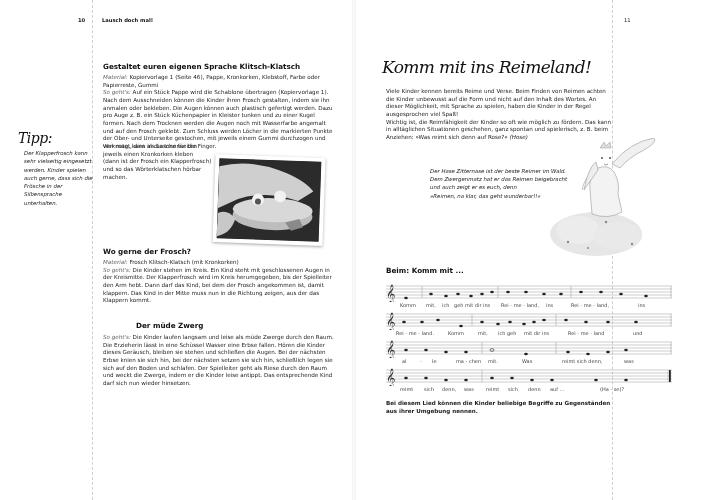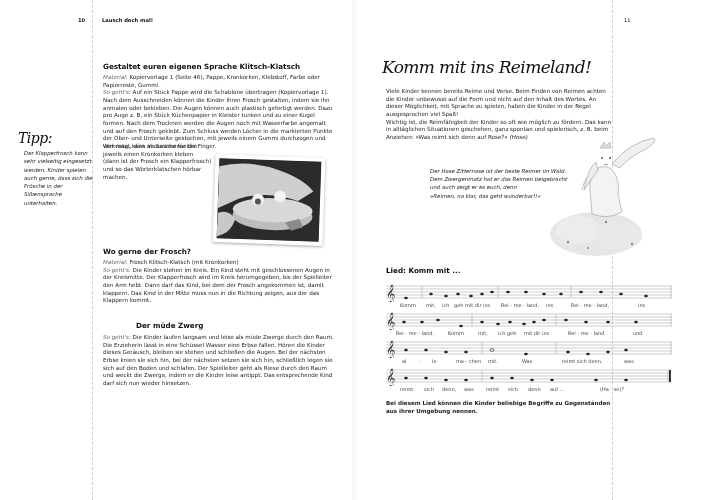--- a/index.html
+++ b/index.html
@@ -105,21 +105,21 @@
   <path d="M52 10 L56 4 L58 8 L62 4 L63 10 Z" fill="#ddd" stroke="#999" stroke-width="0.5"></path>
   <circle cx="54" cy="20" r="1" fill="#555"></circle>
   <circle cx="62" cy="20" r="1" fill="#555"></circle>
   <path d="M56 26 Q58 28 60 26" fill="none" stroke="#555" stroke-width="0.6"></path>
   <circle cx="20" cy="104" r="1.2" fill="#888"></circle>
     <circle cx="58" cy="84" r="1.2" fill="#888"></circle>
   <circle cx="84" cy="106" r="1.2" fill="#888"></circle>
     <circle cx="40" cy="110" r="1" fill="#888"></circle>
 </svg>
 
-<div class="h2" style="left:386px;top:266px;">Lied: Komm mit ...</div>
+<div class="h2" style="left:386px;top:266px;">Beim: Komm mit ...</div>
 
 <svg class="staff" style="top:284px;" viewBox="0 0 286 18">
   <g stroke="#999" stroke-width="0.5">
     <line x1="0" y1="2" x2="286" y2="2"></line>
       <line x1="0" y1="5" x2="286" y2="5"></line>
       <line x1="0" y1="8" x2="286" y2="8"></line>
       <line x1="0" y1="11" x2="286" y2="11"></line>
       <line x1="0" y1="14" x2="286" y2="14"></line>
     <line x1="285" y1="2" x2="285" y2="14"></line>
       <line x1="36" y1="2" x2="36" y2="14"></line>

